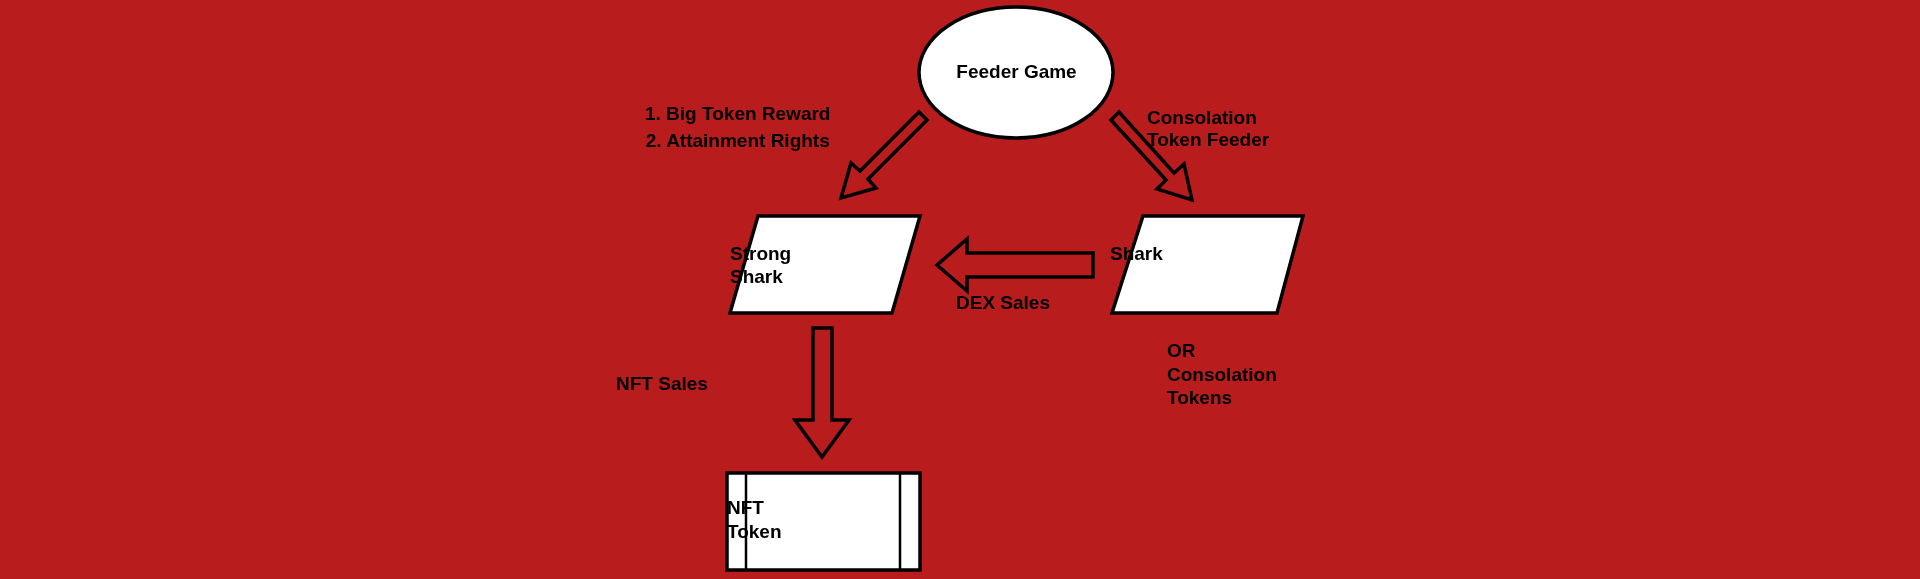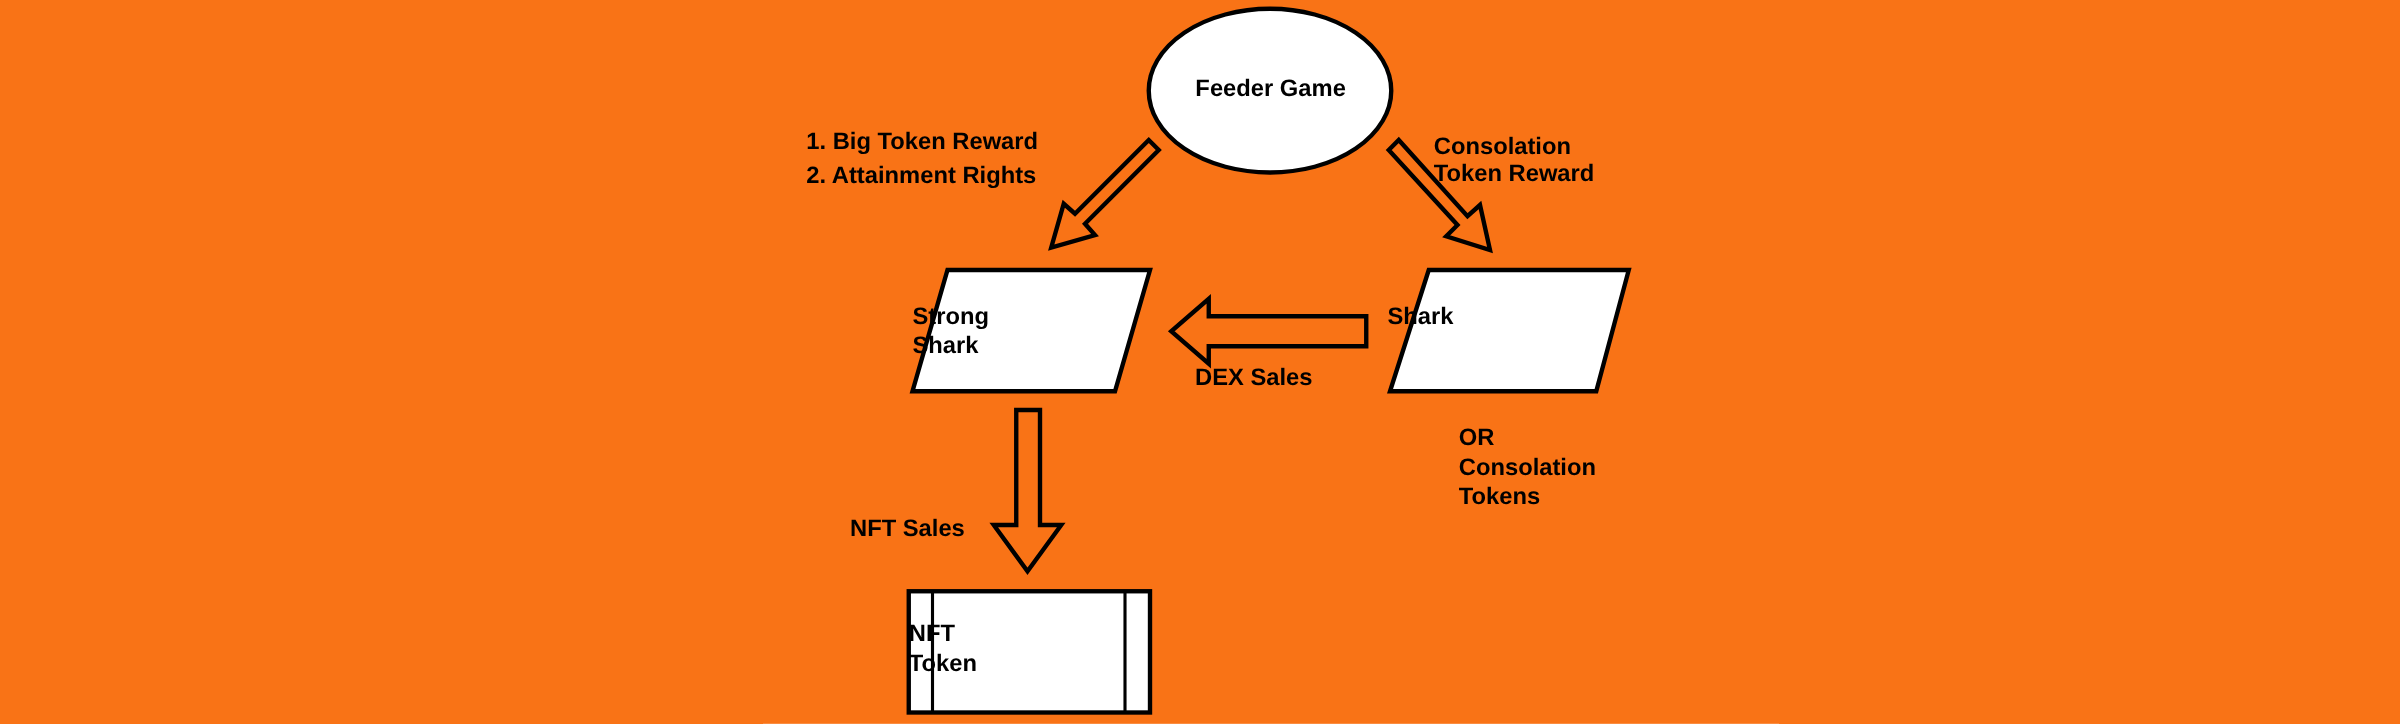--- a/index.html
+++ b/index.html
@@ -36,33 +36,33 @@
     color: #000000;
     font-weight: bold;
     font-size: 19px;
     white-space: nowrap;
   }
   .label.centered { text-align: left; }
   .lbl-feeder {
     left: 919px; top: 7px; width: 195px; height: 130px;
     display: flex; align-items: center; justify-content: center;
   }
-  .lbl-big-reward   { left: 645px;  top: 100px; line-height: 27px; text-align: left; }
+  .lbl-big-reward   { left: 645px;  top: 100px; line-height: 27px; text-align: center; }
   .lbl-consolation  { left: 1147px; top: 107px; width: 200px; line-height: 22px; }
   .lbl-strong       { left: 730px;  top: 242px; width: 190px; line-height: 23px; }
   .lbl-weak         { left: 1110px; top: 242px; width: 196px; line-height: 23px; }
   .lbl-dex          { left: 956px;  top: 293px; width: 200px; line-height: 19px; }
-  .lbl-nft-sales    { left: 680px;  top: 374px; width: 200px; line-height: 19px; margin-top: 40px; }
+  .lbl-nft-sales    { left: 616px;  top: 374px; width: 200px; line-height: 19px; }
   .lbl-hold         { left: 1167px; top: 339px; width: 200px; line-height: 23.5px; }
   .lbl-nft-market   { left: 727px;  top: 496px; width: 223px; line-height: 24px; }
 </style>
 </head>
 <body>
 
-<div id="stage" style="background: #f97316;">
+<div id="stage" style="background: #b91c1c;">
 
   <svg id="shapes" viewBox="0 0 1920 579" xmlns="http://www.w3.org/2000/svg">
 
     <ellipse class="node-shape" cx="1016" cy="72.5" rx="97" ry="65.5"></ellipse>
 
     <polygon class="arrow-shape" points="919,112 860,171 851,163 841,198 876,188 868,179 927,120"></polygon>
 
     <polygon class="arrow-shape" points="1111,120 1166,180 1157,189 1192,200 1184,164 1174,173 1119,112"></polygon>
 
     <polygon class="node-shape" points="758,216 920,216 892,313 730,313"></polygon>
@@ -96,21 +96,21 @@
     <div>Token</div>
   </div>
 
   <div class="label lbl-big-reward">
     <div>1. Big Token Reward</div>
     <div>2. Attainment Rights</div>
   </div>
 
   <div class="label lbl-consolation centered">
     <div>Consolation</div>
-    <div>Token Reward</div>
+    <div>Token Feeder</div>
   </div>
 
   <div class="label lbl-dex centered">DEX Sales</div>
 
   <div class="label lbl-nft-sales centered">NFT Sales</div>
 
   <div class="label lbl-hold centered">
     <div>OR</div>
     <div>Consolation</div>
     <div>Tokens</div>

